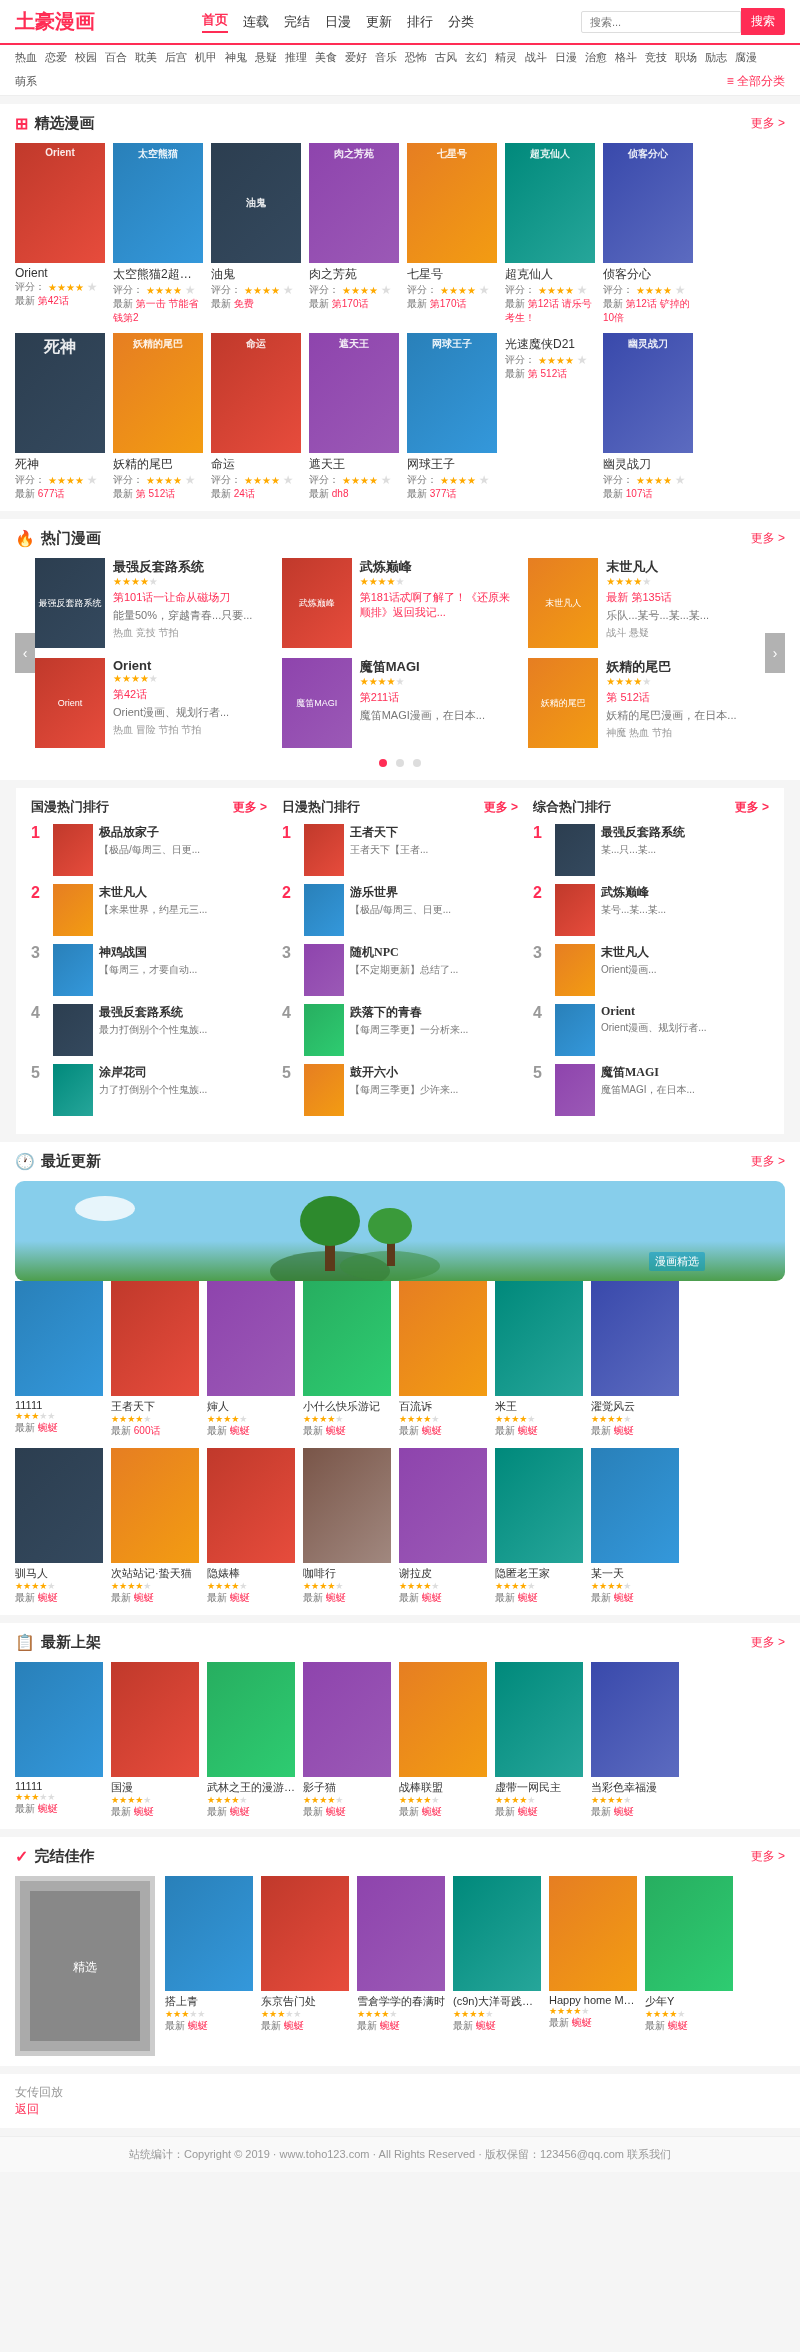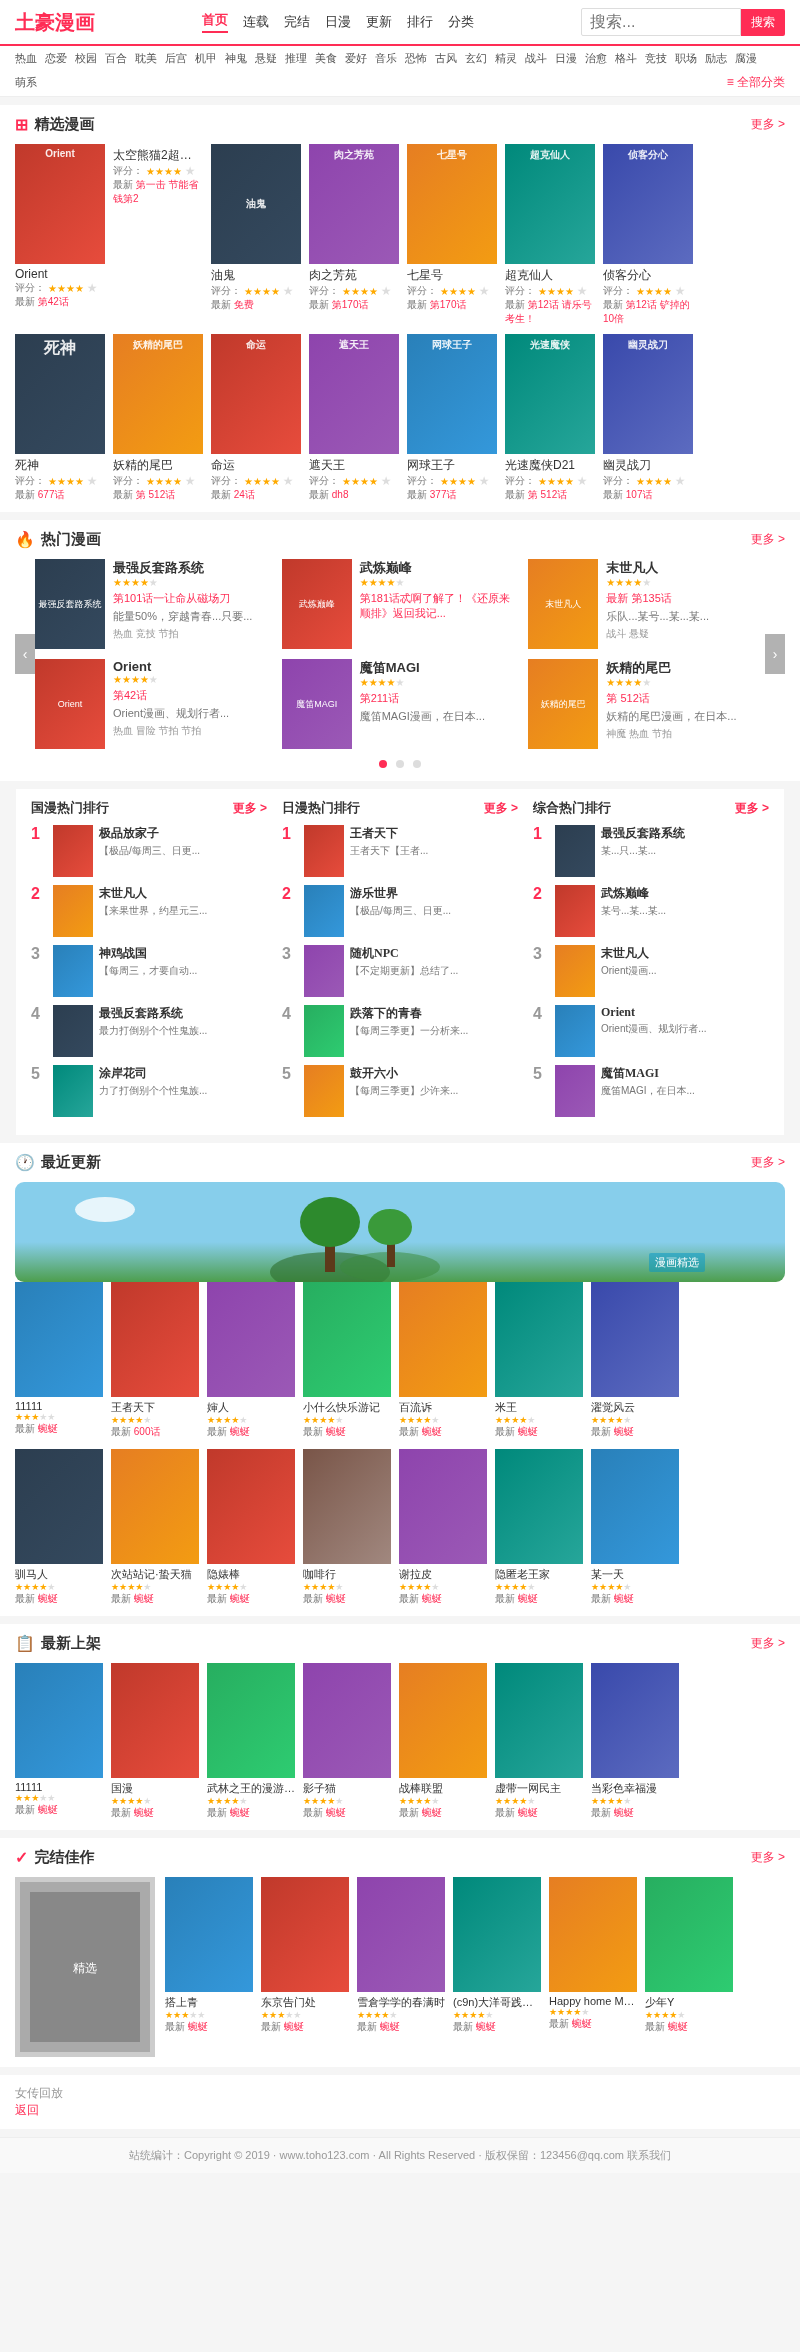--- a/index.html
+++ b/index.html
@@ -4,21 +4,21 @@
   <style>
     * { margin: 0; padding: 0; box-sizing: border-box; }
     body { font-family: "Microsoft YaHei", Arial, sans-serif; font-size: 12px; background: #f5f5f5; color: #333; width: 800px; }
     
     
     .header { background: #fff; border-bottom: 2px solid #ff2d55; padding: 8px 15px; display: flex; align-items: center; justify-content: space-between; }
     .logo { color: #ff2d55; font-size: 20px; font-weight: bold; }
     .nav { display: flex; gap: 15px; align-items: center; }
     .nav a { color: #333; text-decoration: none; font-size: 13px; }
     .search-bar { display: flex; align-items: center; }
-    .search-bar input { border: 1px solid #ddd; padding: 4px 8px; width: 160px; font-size: 16px; border-radius: 2px 0 0 2px; outline: none; }
+    .search-bar input { border: 1px solid #ddd; padding: 4px 8px; width: 160px; font-size: 11px; border-radius: 2px 0 0 2px; outline: none; }
     .search-bar button { background: #ff2d55; color: #fff; border: none; padding: 5px 10px; cursor: pointer; border-radius: 0 2px 2px 0; font-size: 12px; }
     
     
     .tags-bar { background: #fff; padding: 5px 15px; display: flex; align-items: center; gap: 8px; flex-wrap: wrap; border-bottom: 1px solid #eee; font-size: 11px; }
     .tags-bar a { color: #555; text-decoration: none; }
     .all-cat { margin-left: auto; color: #ff2d55; cursor: pointer; font-size: 12px; }
     
     
     .section { background: #fff; margin: 8px 0; padding: 10px 15px; }
     .section-header { display: flex; align-items: center; justify-content: space-between; margin-bottom: 10px; }
@@ -188,20 +188,23 @@
         </div>
       <div class="manga-title">Orient</div>
       <div class="rating-row">
           <span class="sub-info">评分：</span>
           <span class="stars">★★★★</span>
           <span class="stars-empty">★</span>
         </div>
       <div class="sub-info">最新 <span class="red">第42话</span></div>
     </div>
     <div class="manga-item">
+      <div class="manga-cover cover-blue">
+          <div class="cover-text">太空熊猫</div>
+        </div>
       <div class="manga-title">太空熊猫2超级英雄</div>
       <div class="rating-row">
           <span class="sub-info">评分：</span>
           <span class="stars">★★★★</span>
           <span class="stars-empty">★</span>
         </div>
       <div class="sub-info">最新 <span class="red">第一击 节能省钱第2</span></div>
     </div>
     <div class="manga-item">
       <div class="manga-cover cover-dark" style="position:relative;">
@@ -318,23 +321,20 @@
         </div>
       <div class="manga-title">网球王子</div>
       <div class="rating-row">
           <span class="sub-info">评分：</span>
           <span class="stars">★★★★</span>
           <span class="stars-empty">★</span>
         </div>
       <div class="sub-info">最新 <span class="red">377话</span></div>
     </div>
     <div class="manga-item">
-      <div class="manga-cover cover-teal">
-          <div class="cover-text">光速魔侠</div>
-        </div>
       <div class="manga-title">光速魔侠D21</div>
       <div class="rating-row">
           <span class="sub-info">评分：</span>
           <span class="stars">★★★★</span>
           <span class="stars-empty">★</span>
         </div>
       <div class="sub-info">最新 <span class="red">第 512话</span></div>
     </div>
     <div class="manga-item">
       <div class="manga-cover cover-indigo">

